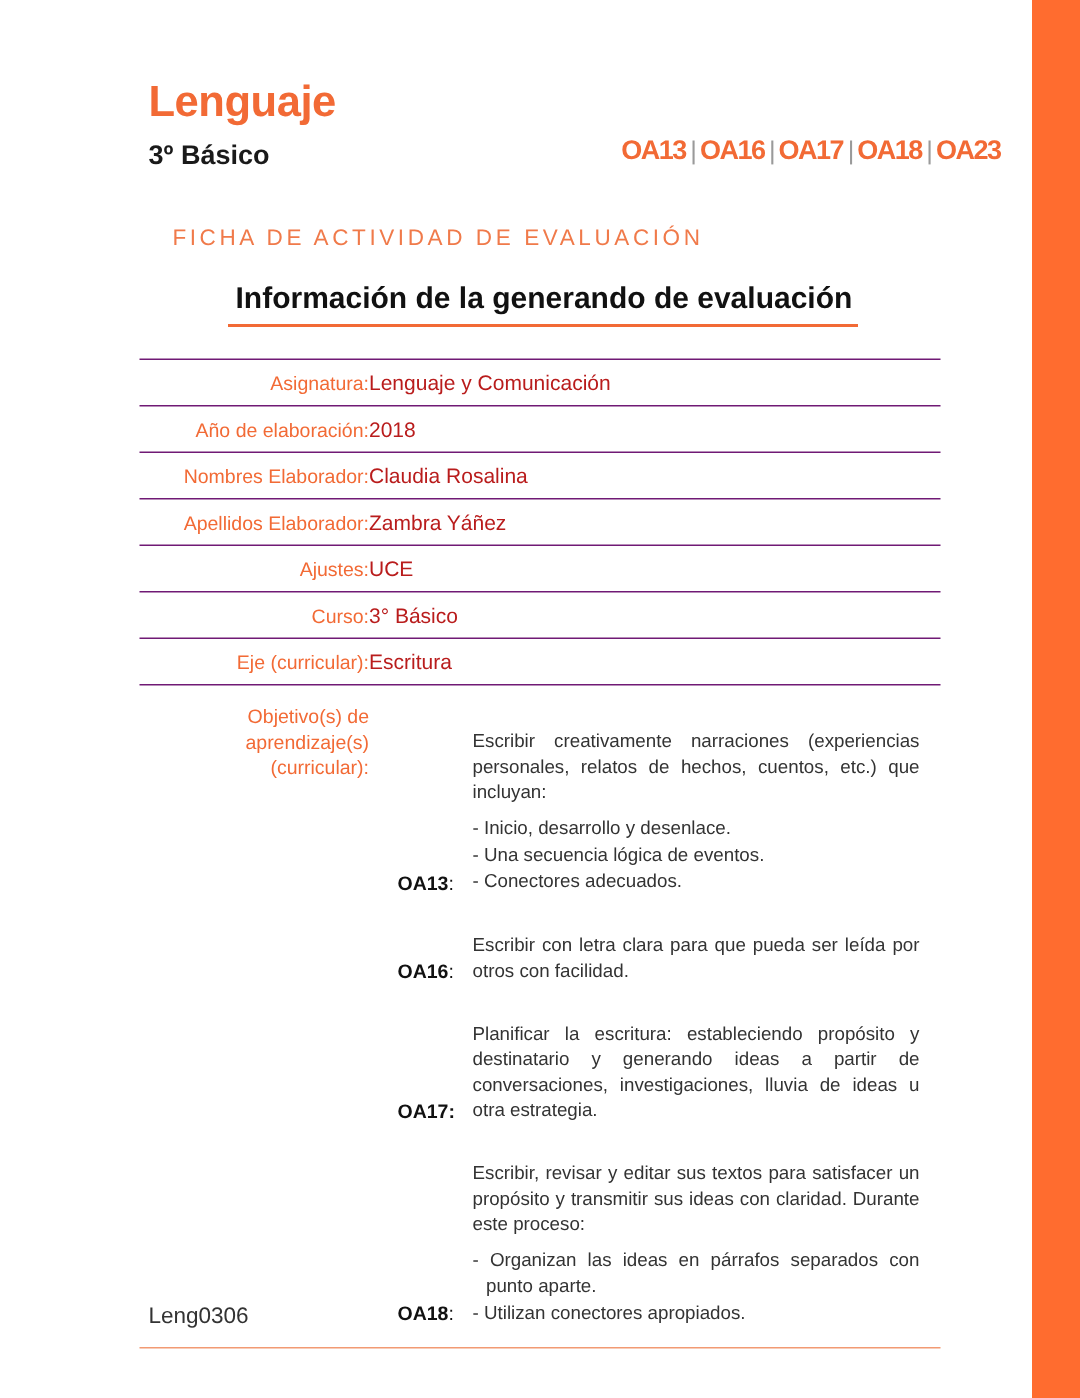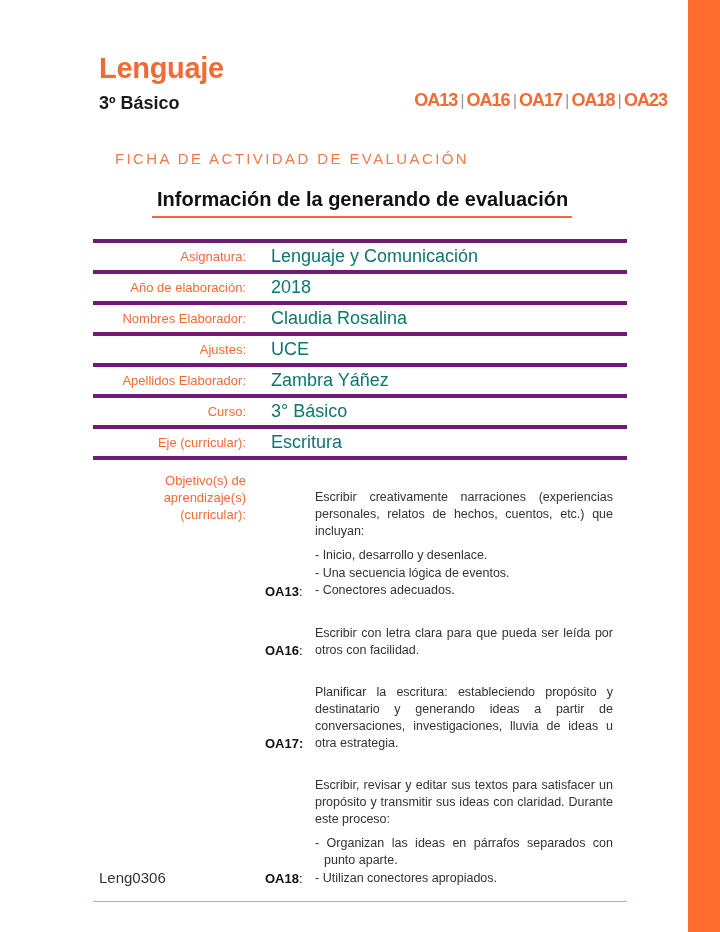--- a/index.html
+++ b/index.html
@@ -7,24 +7,24 @@
     body { position: relative; font-family: "Liberation Sans", sans-serif; color: #222; }
     .side-bar { position: absolute; left: 688px; top: 0; width: 32px; height: 932px; background: #ff6c2f; }
     .subject { position: absolute; left: 99px; top: 52px; font-size: 29px; font-weight: bold; color: #f26a35; letter-spacing: -0.3px; }
     .grade { position: absolute; left: 99px; top: 93px; font-size: 18px; font-weight: bold; color: #1a1a1a; }
     .oa-codes { position: absolute; right: 53px; top: 90px; font-size: 18px; font-weight: bold; color: #f26a35; letter-spacing: -1px; display: flex; align-items: baseline; }
     .oa-codes .sep { color: #9a9a9a; font-weight: normal; margin: 0 3px; font-size: 17px; }
     .kicker { position: absolute; left: 0; width: 614px; top: 150px; text-align: center; font-size: 15px; letter-spacing: 2.4px; color: #f07a4a; padding-right: 30px; }
     .section-title { position: absolute; left: 157px; top: 188px; font-size: 20px; font-weight: bold; color: #111; }
     .title-rule { position: absolute; left: 152px; top: 216px; width: 420px; height: 2px; background: #f26a35; }
     .info-table { position: absolute; left: 93px; top: 239px; width: 534px; }
-    .row { display: flex; border-top: 4px solid #701a75; min-height: 31px; align-items: center; }
+    .row { display: flex; border-top: 1px solid #701a75; min-height: 31px; align-items: center; }
     .row:last-child { border-bottom: 1px solid #f29a73; }
     .lbl { width: 153px; text-align: right; color: #f26a35; font-size: 13px; padding-right: 0; }
-    .val { margin-left: 25px; font-size: 18px; color: #0f766e; }
+    .val { font-size: 14px; color: #b91c1c; }
     .row.obj { align-items: flex-start; padding-top: 12px; padding-bottom: 6px; }
     .row.obj .lbl { line-height: 17px; }
     .obj-list { margin-left: 19px; width: 348px; }
     .oa-item { display: flex; margin-bottom: 8px; align-items: flex-end; }
     .oa-code { width: 50px; font-size: 13px; font-weight: bold; color: #111; line-height: 17px; flex-shrink: 0; }
     .oa-code .colon { font-weight: normal; }
     .oa-body { width: 298px; font-size: 12.5px; color: #333; line-height: 17px; text-align: justify; margin-top: 17px; }
     .oa-body ul { list-style: none; margin-top: 7px; }
     .oa-body li { padding-left: 9px; text-indent: -9px; line-height: 17.5px; }
     .oa-body li::before { content: "- "; }
@@ -61,26 +61,26 @@
   </div>
   <div class="row">
     <div class="lbl">Año de elaboración:</div>
     <div class="val">2018</div>
   </div>
   <div class="row">
     <div class="lbl">Nombres Elaborador:</div>
     <div class="val">Claudia Rosalina</div>
   </div>
   <div class="row">
+    <div class="lbl">Apellidos Elaborador:</div>
+    <div class="val">Zambra Yáñez</div>
+  </div>
+  <div class="row">
     <div class="lbl">Ajustes:</div>
     <div class="val">UCE</div>
-  </div>
-  <div class="row">
-    <div class="lbl">Apellidos Elaborador:</div>
-    <div class="val">Zambra Yáñez</div>
   </div>
   <div class="row">
     <div class="lbl">Curso:</div>
     <div class="val">3° Básico</div>
   </div>
   <div class="row">
     <div class="lbl">Eje (curricular):</div>
     <div class="val">Escritura</div>
   </div>
 

